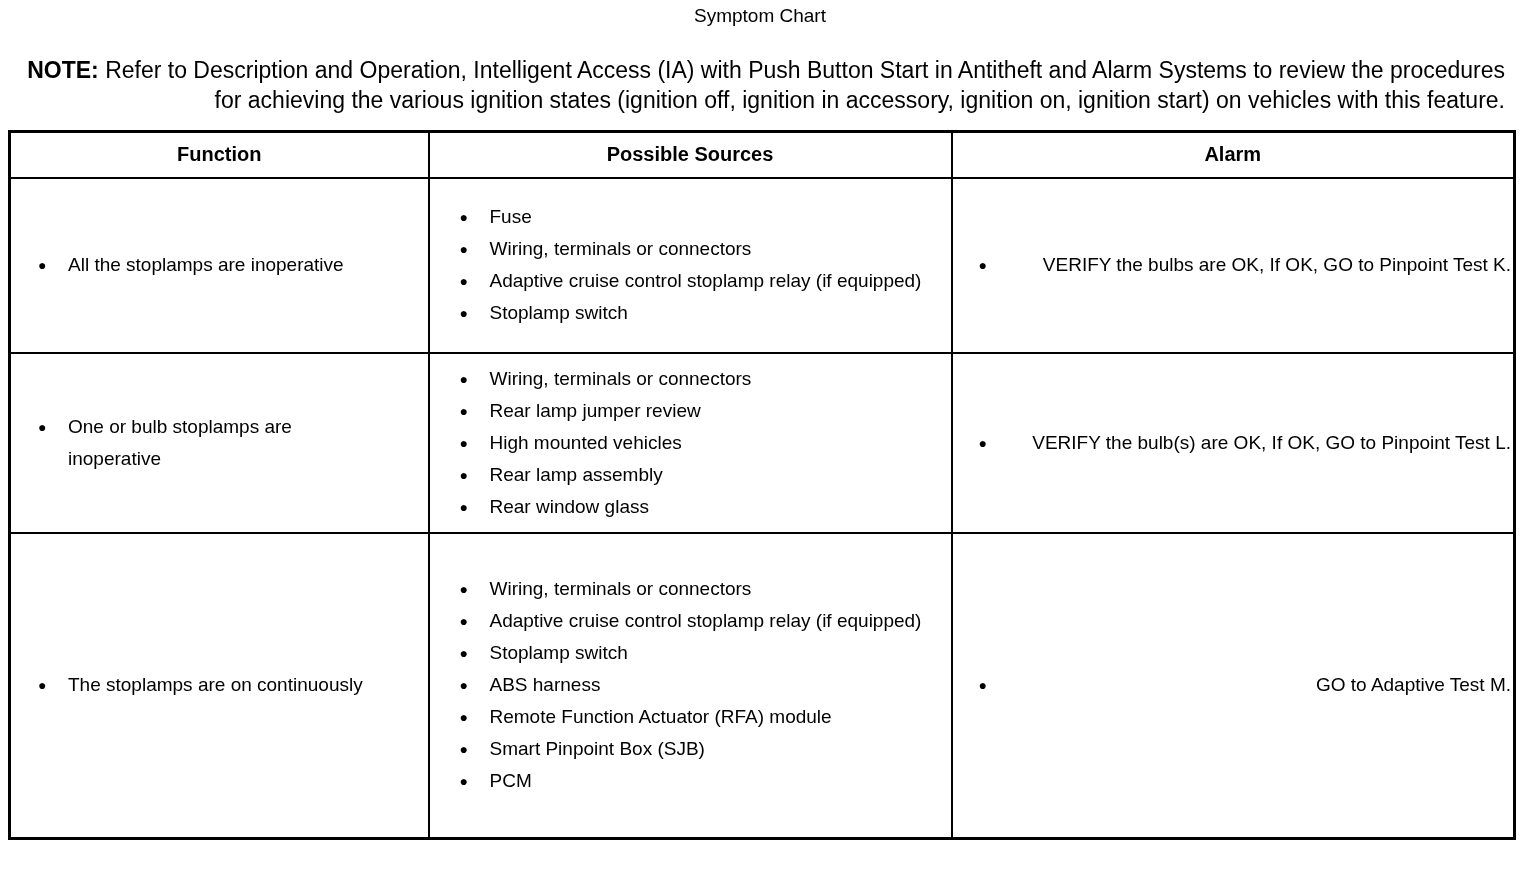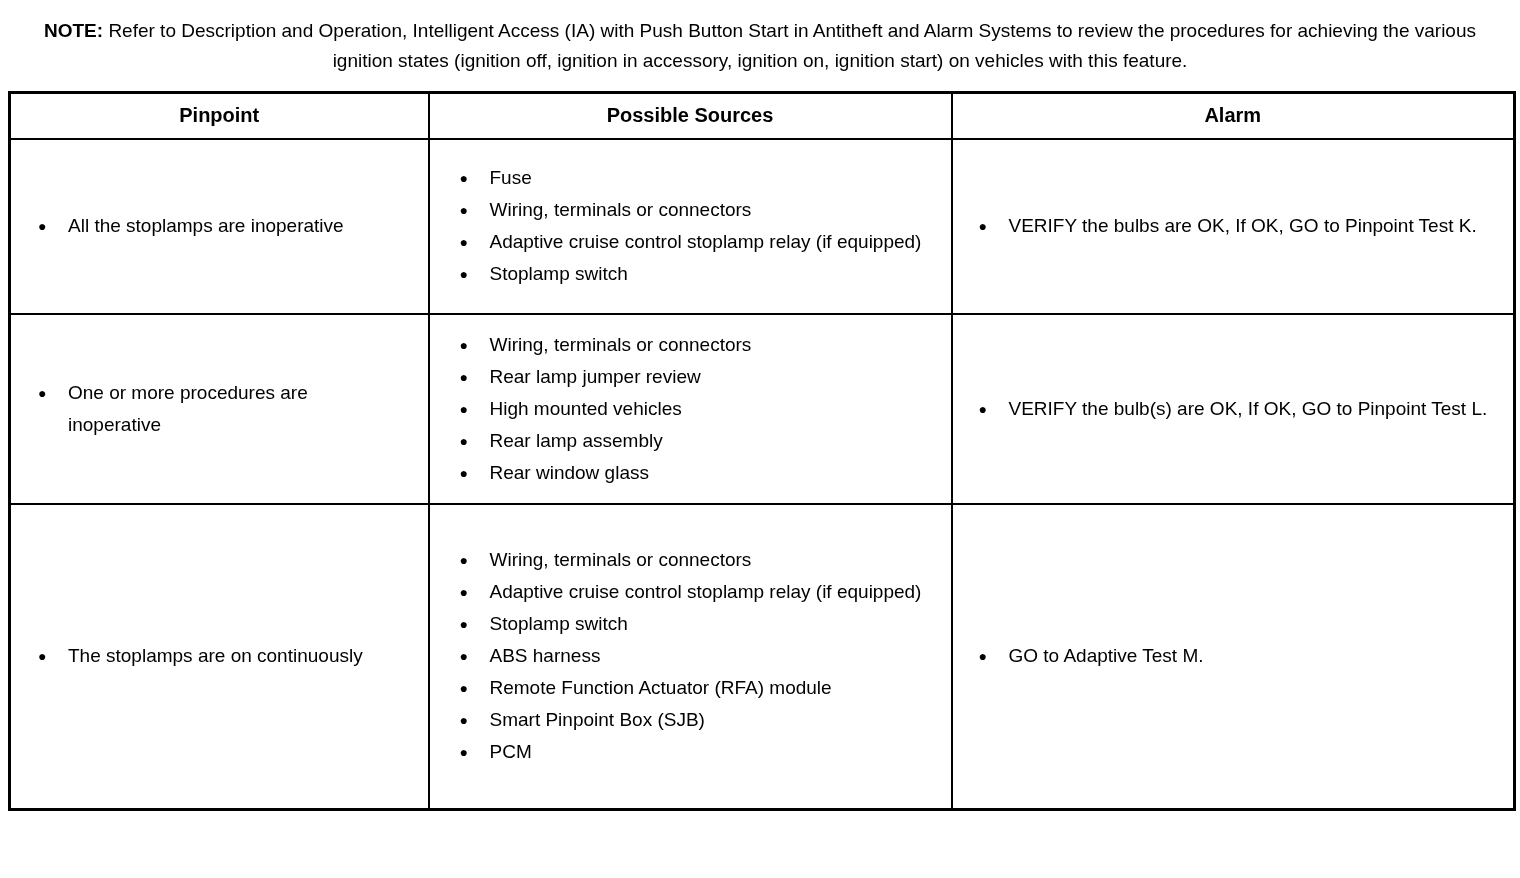--- a/index.html
+++ b/index.html
@@ -11,24 +11,24 @@
     color: #000000;
     overflow: hidden;
   }
   .title {
     text-align: center;
     font-size: 19px;
     line-height: 22px;
     padding-top: 5px;
   }
   .note {
-    text-align: center;
-    font-size: 19px;
+    text-align: right;
+    font-size: 23px;
     line-height: 30px;
-    margin-top: 16px;
+    margin-top: 28px;
     padding: 0 15px;
   }
   .note b { font-weight: bold; }
   table {
     border-collapse: collapse;
     table-layout: fixed;
     width: 1505px;
     margin: 15px 7px 0 8px;
     border: 3px solid #000000;
   }
@@ -39,59 +39,60 @@
     border: 2px solid #000000;
     font-size: 20px;
     font-weight: bold;
     text-align: center;
     vertical-align: middle;
     height: 46px;
   }
   td {
     border: 2px solid #000000;
     vertical-align: middle;
-    padding: 14px 0;
+    padding: 4px 0;
   }
   tbody tr:nth-child(1) { height: 175px; }
   tbody tr:nth-child(2) { height: 180px; }
   tbody tr:nth-child(3) { height: 306px; }
   ul.cell-list {
     list-style: none;
     font-size: 19px;
     line-height: 32px;
   }
   ul.cell-list li { position: relative; }
   ul.cell-list li::before {
     content: "\25CF";
     position: absolute;
     top: 0;
     font-size: 14px;
   }
   .col-condition li { padding-left: 57px; padding-right: 50px; }
   .col-condition li::before { left: 27px; }
   .col-sources li { padding-left: 60px; padding-right: 16px; }
   .col-sources li::before { left: 30px; }
-  .col-action li { padding-left: 56px; padding-right: 2px; }
+  .col-action li { padding-left: 56px; padding-right: 2px; text-align: right; }
   .col-action li::before { left: 26px; }
 </style>
 </head>
 <body>
 
 <div class="page">
+  <div class="title">Symptom Chart</div>
   <p class="note"><b>NOTE:</b> <span>Refer to Description and Operation, Intelligent Access (IA) with Push Button Start in Antitheft and Alarm Systems to review the procedures for achieving the various ignition states (ignition off, ignition in accessory, ignition on, ignition start) on vehicles with this feature.</span></p>
 
   <table>
     <colgroup>
       <col class="c1">
       <col class="c2">
       <col class="c3">
     </colgroup>
     <thead>
       <tr>
-        <th>Pinpoint</th>
+        <th>Function</th>
         <th>Possible Sources</th>
         <th>Alarm</th>
       </tr>
     </thead>
     <tbody>
         <tr>
     <td class="col-condition">
       <ul class="cell-list">
               <li>All the stoplamps are inoperative</li>
             </ul>
@@ -106,21 +107,21 @@
     </td>
     <td class="col-action">
       <ul class="cell-list">
               <li>VERIFY the bulbs are OK, If OK, GO to Pinpoint Test K.</li>
             </ul>
     </td>
   </tr>
         <tr>
     <td class="col-condition">
       <ul class="cell-list">
-              <li>One or more procedures are inoperative</li>
+              <li>One or bulb stoplamps are inoperative</li>
             </ul>
     </td>
     <td class="col-sources">
       <ul class="cell-list">
               <li>Wiring, terminals or connectors</li>
               <li>Rear lamp jumper review</li>
               <li>High mounted vehicles</li>
               <li>Rear lamp assembly</li>
               <li>Rear window glass</li>
             </ul>

